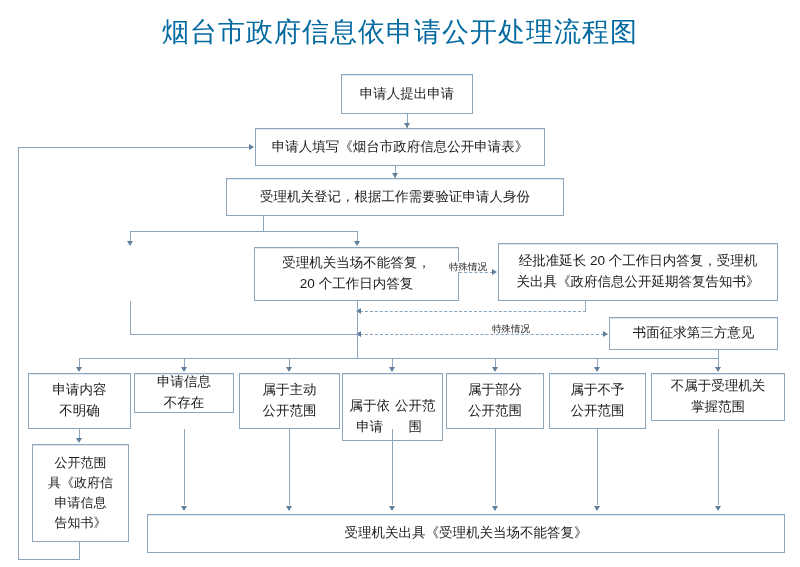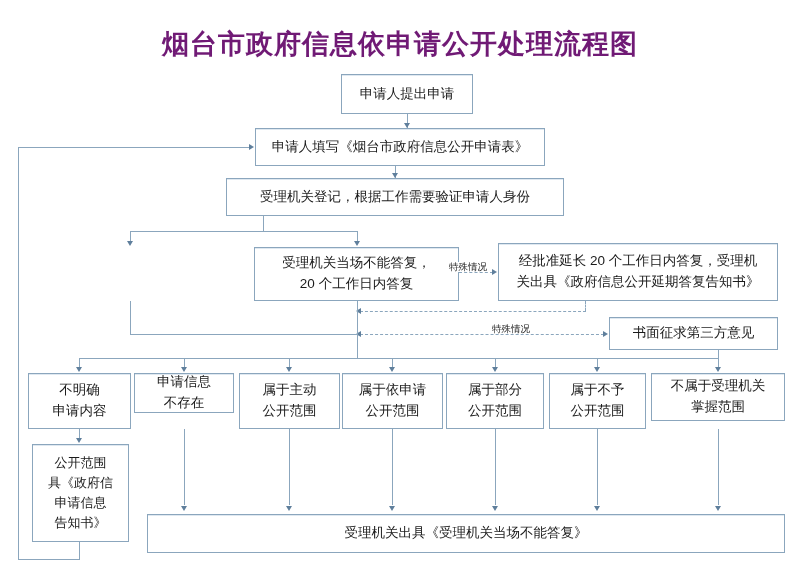--- a/index.html
+++ b/index.html
@@ -18,25 +18,24 @@
     overflow: hidden;
     background: #ffffff;
   }
   #title {
     position: absolute;
     left: 0;
     top: 14px;
     width: 800px;
     text-align: center;
     font-family: "Liberation Serif", "DejaVu Serif", serif;
-    font-weight: bold;
+    font-weight: normal;
     font-size: 27px;
     letter-spacing: 1px;
-    color: #701a75;
-    margin-top: 12px;
+    color: #0369a1;
   }
   .box {
     position: absolute;
     box-sizing: border-box;
     border: 1px solid #8ba6bd;
     background: #ffffff;
     display: flex;
     align-items: center;
     justify-content: center;
     text-align: center;
@@ -117,35 +116,35 @@
   <div class="box" style="left:498px; top:243px; width:280px; height:58px; flex-direction:column;">
     <span>经批准延长 20 个工作日内答复，受理机</span>
     <span>关出具《政府信息公开延期答复告知书》</span>
   </div>
 
   <div class="box" style="left:609px; top:317px; width:169px; height:33px;">
     <span>书面征求第三方意见</span>
   </div>
 
   <div class="box" style="left:28px; top:373px; width:103px; height:56px; flex-direction:column;">
+    <span>申请内容</span>
     <span>不明确</span>
-    <span>申请内容</span>
   </div>
 
   <div class="box" style="left:134px; top:373px; width:100px; height:40px; flex-direction:column;">
     <span>申请信息</span>
     <span>不存在</span>
   </div>
 
   <div class="box" style="left:239px; top:373px; width:101px; height:56px; flex-direction:column;">
     <span>属于主动</span>
     <span>公开范围</span>
   </div>
 
-  <div class="box" style="left:342px; top:373px; width:101px; height:56px; flex-direction:column;">
+  <div class="box" style="left:342px; top:373px; width:101px; height:68px; flex-direction:row;align-items:flex-end;">
     <span>属于依申请</span>
     <span>公开范围</span>
   </div>
 
   <div class="box" style="left:446px; top:373px; width:98px; height:56px; flex-direction:column;">
     <span>属于部分</span>
     <span>公开范围</span>
   </div>
 
   <div class="box" style="left:549px; top:373px; width:97px; height:56px; flex-direction:column;">

